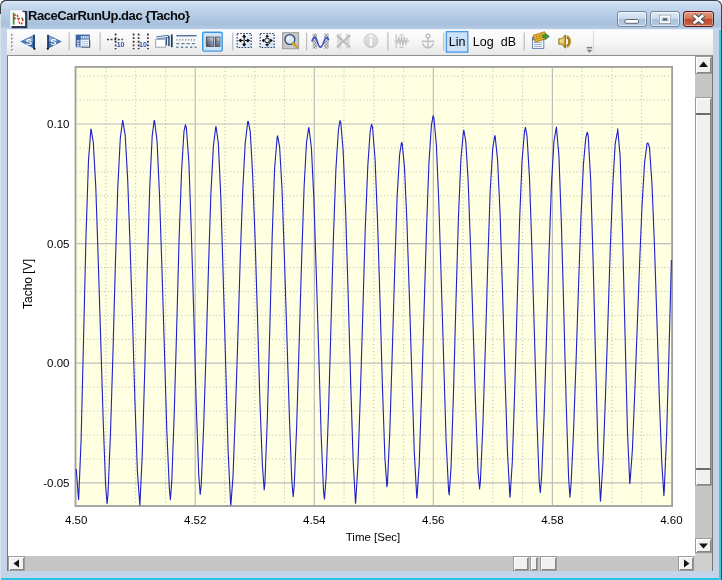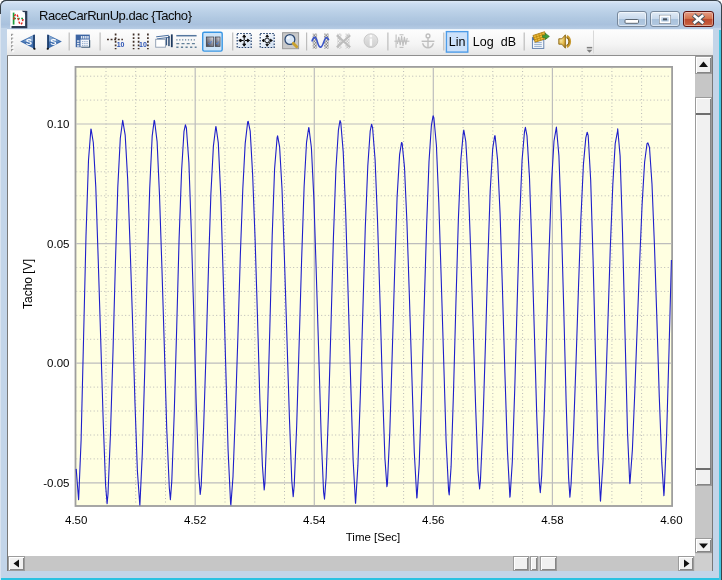--- a/index.html
+++ b/index.html
@@ -1,21 +1,21 @@
 <!DOCTYPE html>
 <html><head><meta charset="utf-8">
 <style>
 * { margin:0; padding:0; box-sizing:border-box; }
 html,body { width:722px; height:580px; overflow:hidden; font-family:"Liberation Sans",sans-serif; background:#fff; }
 #win { position:absolute; left:0; top:0; width:722px; height:580px; background:#c3d5e9; border-radius:6px 6px 0 0; }
 #outline { position:absolute; left:0; top:0; width:722px; height:580px; border-top:1.5px solid #39434b; border-right:1.5px solid #39434b; border-left:1px solid #d9e3ef; border-bottom:none; border-radius:6px 6px 0 0; z-index:50; pointer-events:none; }
 #corner-tl { position:absolute; left:0; top:0; width:14px; height:14px; border-top:1.5px solid #39434b; border-left:1.5px solid #39434b; border-radius:6px 0 0 0; z-index:51; pointer-events:none; }
 #titlebar { position:absolute; left:1px; top:1px; width:720px; height:28px; border-radius:6px 6px 0 0;
   background:linear-gradient(180deg,#dde9f7 0%,#cbddf1 10%,#bed3e9 32%,#b0c8e1 62%,#a9c1dd 84%,#b6cce4 100%); }
-#title-text { position:absolute; left:38px; top:7px; font-size:13px; letter-spacing:-0.45px; color:#0a0a0a; }
+#title-text { position:absolute; left:27px; top:7px; font-size:13px; letter-spacing:-0.45px; color:#0a0a0a;font-weight:bold; }
 .winbtn { position:absolute; top:9.5px; height:16.5px; border-radius:3px; border:1px solid #77889c;
   background:linear-gradient(180deg,#e2ecf7 0%,#c8d9ec 48%,#a9c2dc 52%,#b2c8e0 100%);
   box-shadow:inset 0 0 0 1px rgba(255,255,255,0.55); }
 #btn-min { left:615.5px; width:30px; }
 #btn-max { left:648.8px; width:30px; }
 #btn-close { left:681.9px; width:31.2px; border:1px solid #5e1410;
   background:linear-gradient(180deg,#e59c87 0%,#d5764f 46%,#bd4a2e 52%,#c65c3c 88%,#d98e6a 100%);
   box-shadow:inset 0 0 0 1px rgba(255,255,255,0.35); }
 #toolbar { position:absolute; left:1px; top:29px; width:720px; height:27px;
   background:linear-gradient(180deg,#fdfdfd 0%,#f5f5f5 55%,#e6e6e6 100%);

